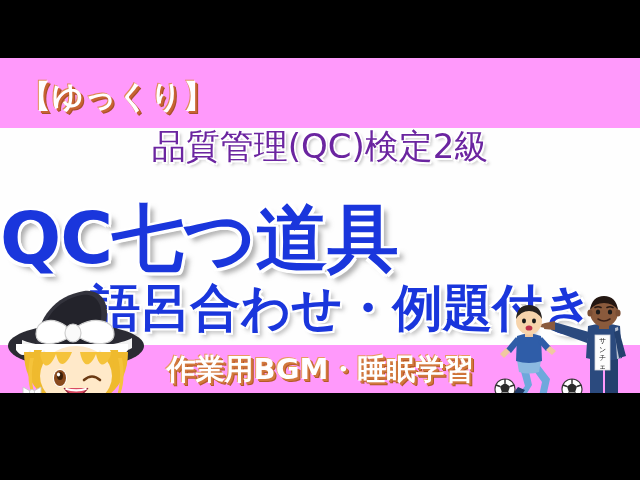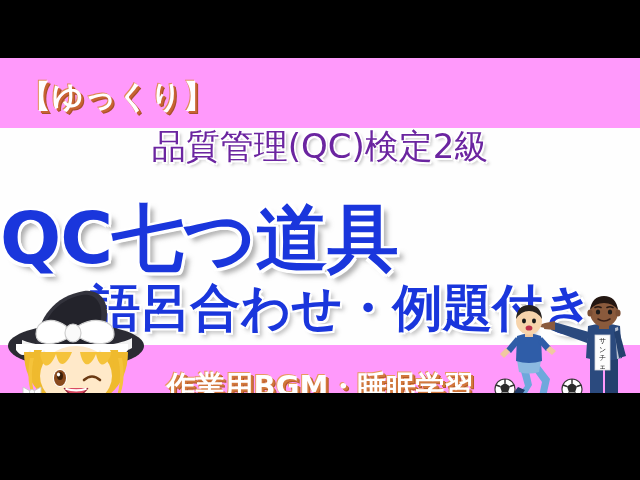--- a/index.html
+++ b/index.html
@@ -42,21 +42,21 @@
   }
   .line-sub2{
     position:absolute;left:0;top:283px;width:640px;text-align:center;
     font-size:50px;font-weight:bold;letter-spacing:0px;color:#1A36DC;
     text-shadow:2px 2px 0 #FFFFFF, -2px -2px 0 #FFFFFF,
                 2px -2px 0 #FFFFFF, -2px 2px 0 #FFFFFF,
                 4px 4px 4px rgba(110,110,110,.45);
     white-space:nowrap;line-height:1;margin-left:22px;
   }
   .line-bottom{
-    position:absolute;left:0;top:372px;width:640px;text-align:center;
+    position:absolute;left:0;top:355px;width:640px;text-align:center;
     font-size:29px;font-weight:bold;letter-spacing:0px;color:#FFFFFF;
     text-shadow:2px 2px 0 #D2783C, 3px 3px 0 #B45A28, -1px -1px 0 #E89A60;
     white-space:nowrap;line-height:1;
   }
 
   
   .art{position:absolute;}
   #marisa{left:6px;top:288px;width:140px;height:118px;}
   #soccer{left:492px;top:292px;width:148px;height:110px;}
 </style>

